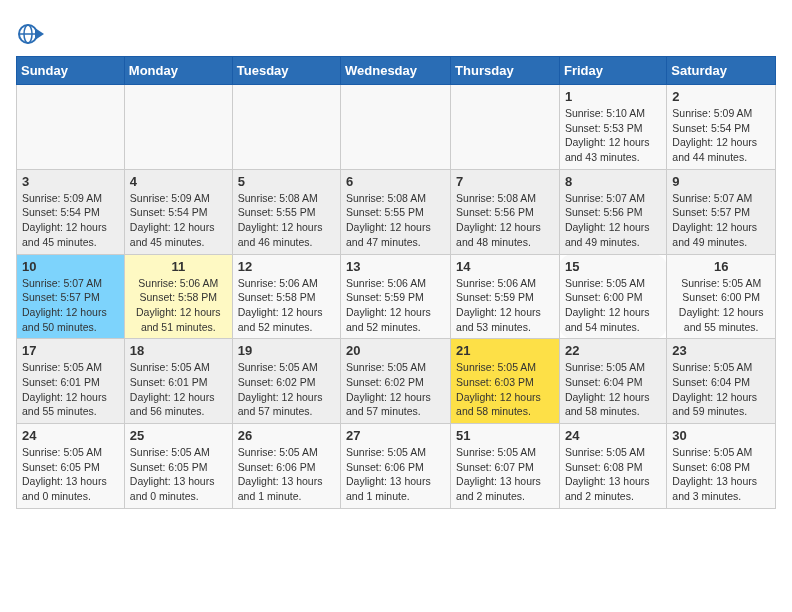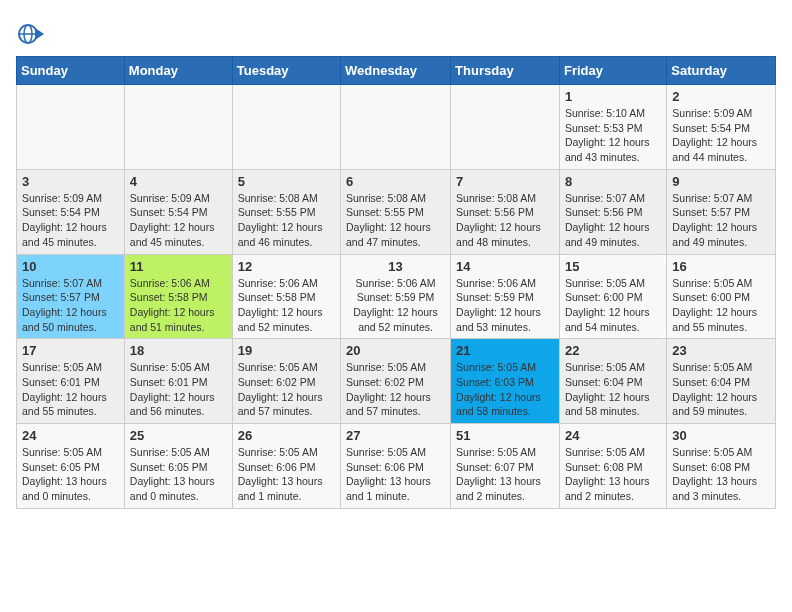--- a/index.html
+++ b/index.html
@@ -196,56 +196,56 @@
         </td>
       </tr>
       <tr>
         <td style="background: #7dd3fc;">
           <span class="day-num">10</span>
           <div class="day-info" style="white-space: pre-line;">Sunrise: 5:07 AM
 Sunset: 5:57 PM
 Daylight: 12 hours
 and 50 minutes.</div>
         </td>
-        <td style="background: #bef264;">
+        <td style="background: #fef9c3; text-align: center;">
           <span class="day-num">11</span>
           <div class="day-info" style="white-space: pre-line;">Sunrise: 5:06 AM
 Sunset: 5:58 PM
 Daylight: 12 hours
 and 51 minutes.</div>
         </td>
         <td style="background: rgb(248, 248, 248);">
           <span class="day-num">12</span>
           <div class="day-info" style="white-space: pre-line;">Sunrise: 5:06 AM
 Sunset: 5:58 PM
 Daylight: 12 hours
 and 52 minutes.</div>
         </td>
-        <td style="background: rgb(248, 248, 248); text-align: center;">
+        <td style="background: rgb(248, 248, 248);">
           <span class="day-num">13</span>
           <div class="day-info" style="white-space: pre-line;">Sunrise: 5:06 AM
 Sunset: 5:59 PM
 Daylight: 12 hours
 and 52 minutes.</div>
         </td>
         <td style="background: rgb(248, 248, 248);">
           <span class="day-num">14</span>
           <div class="day-info" style="white-space: pre-line;">Sunrise: 5:06 AM
 Sunset: 5:59 PM
 Daylight: 12 hours
 and 53 minutes.</div>
         </td>
         <td style="background: rgb(248, 248, 248); border-radius: 14px;">
           <span class="day-num">15</span>
           <div class="day-info" style="white-space: pre-line;">Sunrise: 5:05 AM
 Sunset: 6:00 PM
 Daylight: 12 hours
 and 54 minutes.</div>
         </td>
-        <td style="background: rgb(248, 248, 248);">
+        <td style="background: rgb(248, 248, 248); text-align: center;">
           <span class="day-num">16</span>
           <div class="day-info" style="white-space: pre-line;">Sunrise: 5:05 AM
 Sunset: 6:00 PM
 Daylight: 12 hours
 and 55 minutes.</div>
         </td>
       </tr>
       <tr>
         <td style="background: rgb(238, 238, 238);">
           <span class="day-num">17</span>
@@ -268,21 +268,21 @@
 Daylight: 12 hours
 and 57 minutes.</div>
         </td>
         <td style="background: rgb(238, 238, 238); margin-top: 37px;">
           <span class="day-num">20</span>
           <div class="day-info" style="white-space: pre-line;">Sunrise: 5:05 AM
 Sunset: 6:02 PM
 Daylight: 12 hours
 and 57 minutes.</div>
         </td>
-        <td style="background: #0ea5e9;">
+        <td style="background: #fde047;">
           <span class="day-num">21</span>
           <div class="day-info" style="white-space: pre-line;">Sunrise: 5:05 AM
 Sunset: 6:03 PM
 Daylight: 12 hours
 and 58 minutes.</div>
         </td>
         <td style="background: rgb(238, 238, 238);">
           <span class="day-num">22</span>
           <div class="day-info" style="white-space: pre-line;">Sunrise: 5:05 AM
 Sunset: 6:04 PM

